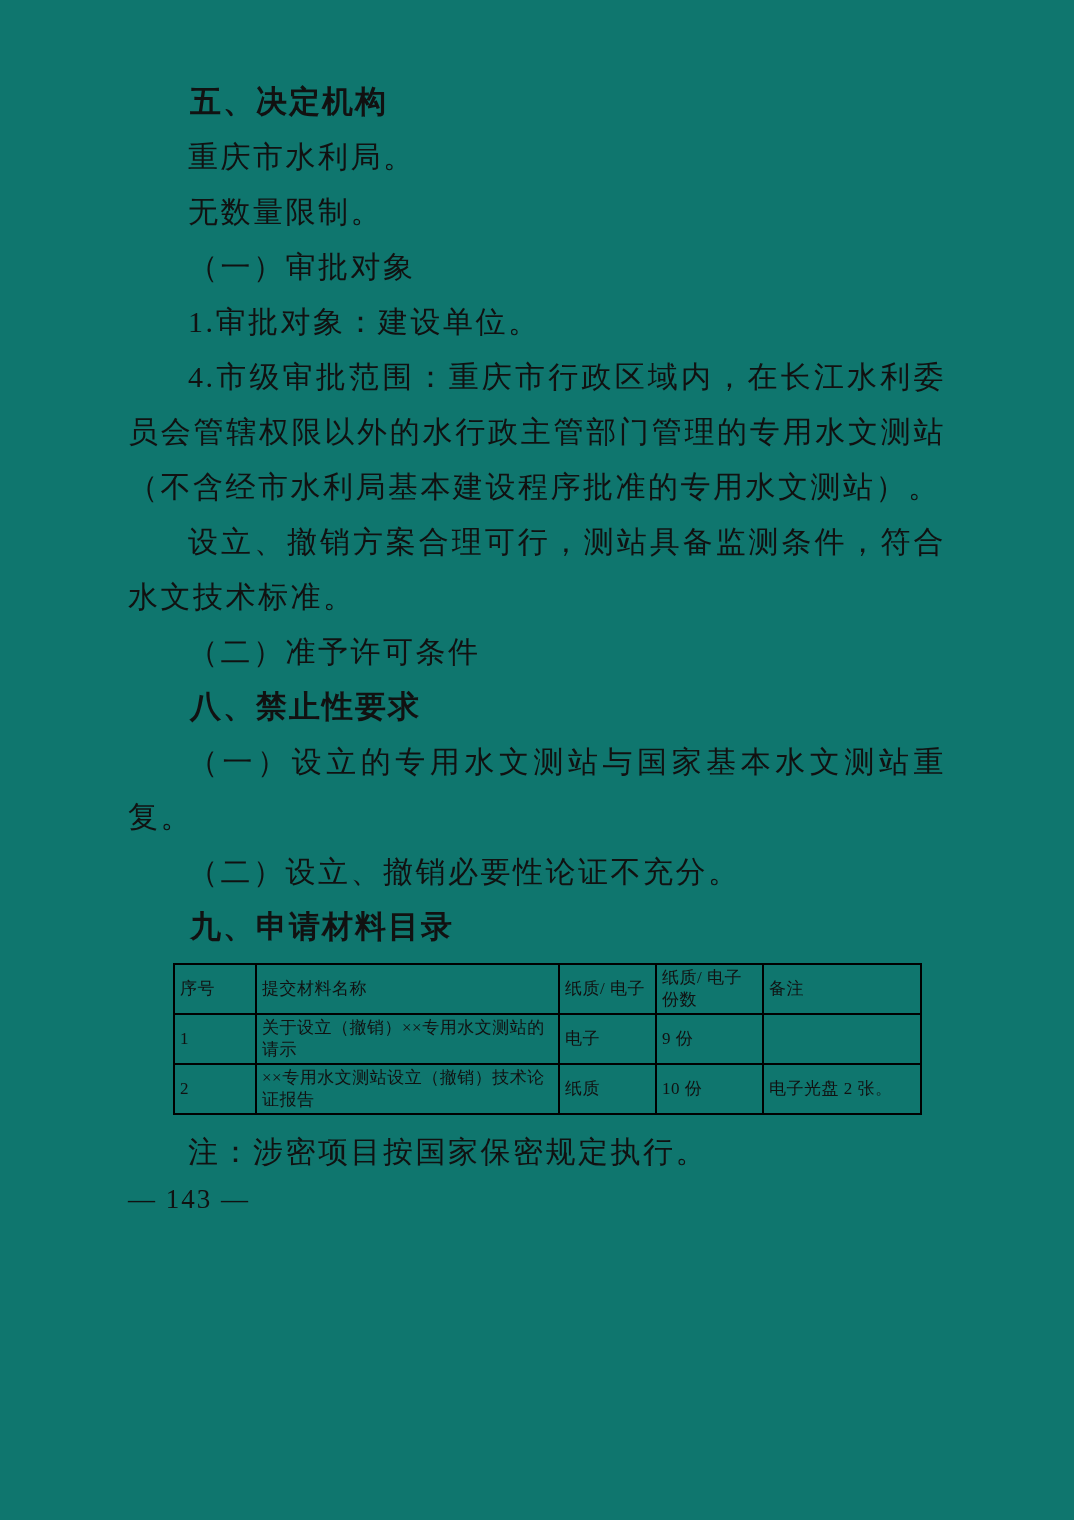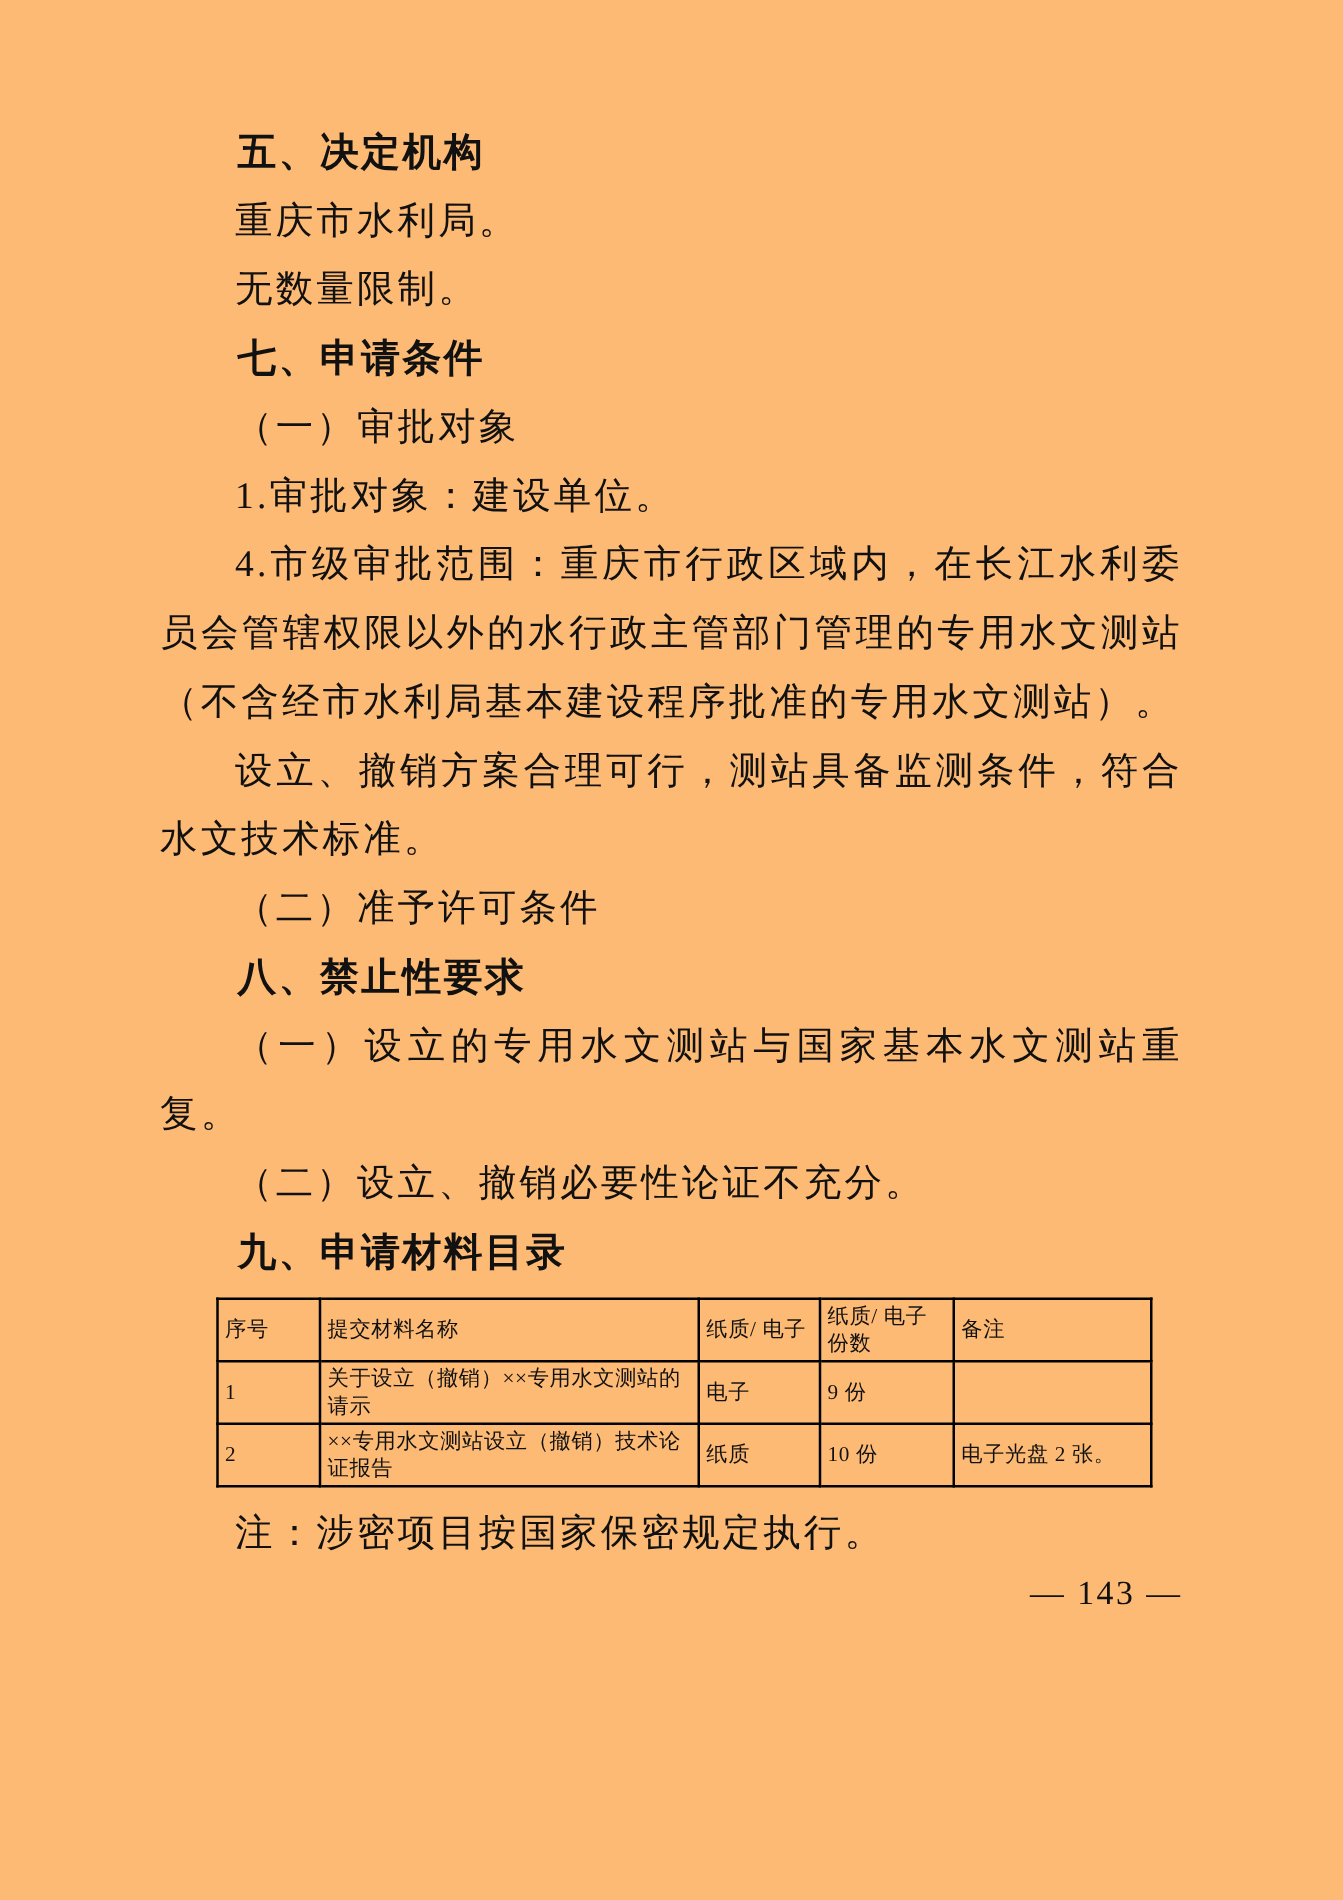--- a/index.html
+++ b/index.html
@@ -8,22 +8,22 @@
     width: 1074px;
     height: 1520px;
     position: relative;
     overflow: hidden;
     color: #111111;
     font-family: "Liberation Serif", "DejaVu Serif", serif;
   }
   .page {
     position: absolute;
     inset: 0;
-    padding: 94px 128px 0 128px;
-    background: #fdba74;
+    padding: 74px 128px 0 128px;
+    background: #0f766e;
   }
   .doc-heading {
     font-family: "Liberation Sans", "DejaVu Sans", sans-serif;
     font-weight: 700;
     font-size: 31px;
     line-height: 55px;
     text-indent: 2em;
     letter-spacing: 2px;
     white-space: nowrap;
   }
@@ -46,38 +46,36 @@
   }
   table.materials-table th,
   table.materials-table td {
     border: 2px solid #000000;
     font-weight: 400;
     padding: 2px 5px;
     vertical-align: middle;
   }
   .footer-pagenum {
     width: 100%;
-    text-align: right;
     font-size: 27px;
     line-height: 36px;
     letter-spacing: 2px;
     margin-top: 2px;
   }
 </style>
 </head>
 <body>
 
 <div class="page">
 
   <div class="doc-heading">五、决定机构</div>
   <div class="doc-para">重庆市水利局。</div>
 
   <div class="doc-para">无数量限制。</div>
 
-  <div class="doc-heading">七、申请条件</div>
   <div class="doc-para">（一）审批对象</div>
   <div class="doc-para">1.审批对象：建设单位。</div>
   <div class="doc-para">4.市级审批范围：重庆市行政区域内，在长江水利委员会管辖权限以外的水行政主管部门管理的专用水文测站（不含经市水利局基本建设程序批准的专用水文测站）。</div>
   <div class="doc-para">设立、撤销方案合理可行，测站具备监测条件，符合水文技术标准。</div>
   <div class="doc-para">（二）准予许可条件</div>
 
   <div class="doc-heading">八、禁止性要求</div>
   <div class="doc-para">（一）设立的专用水文测站与国家基本水文测站重复。</div>
   <div class="doc-para">（二）设立、撤销必要性论证不充分。</div>
 

